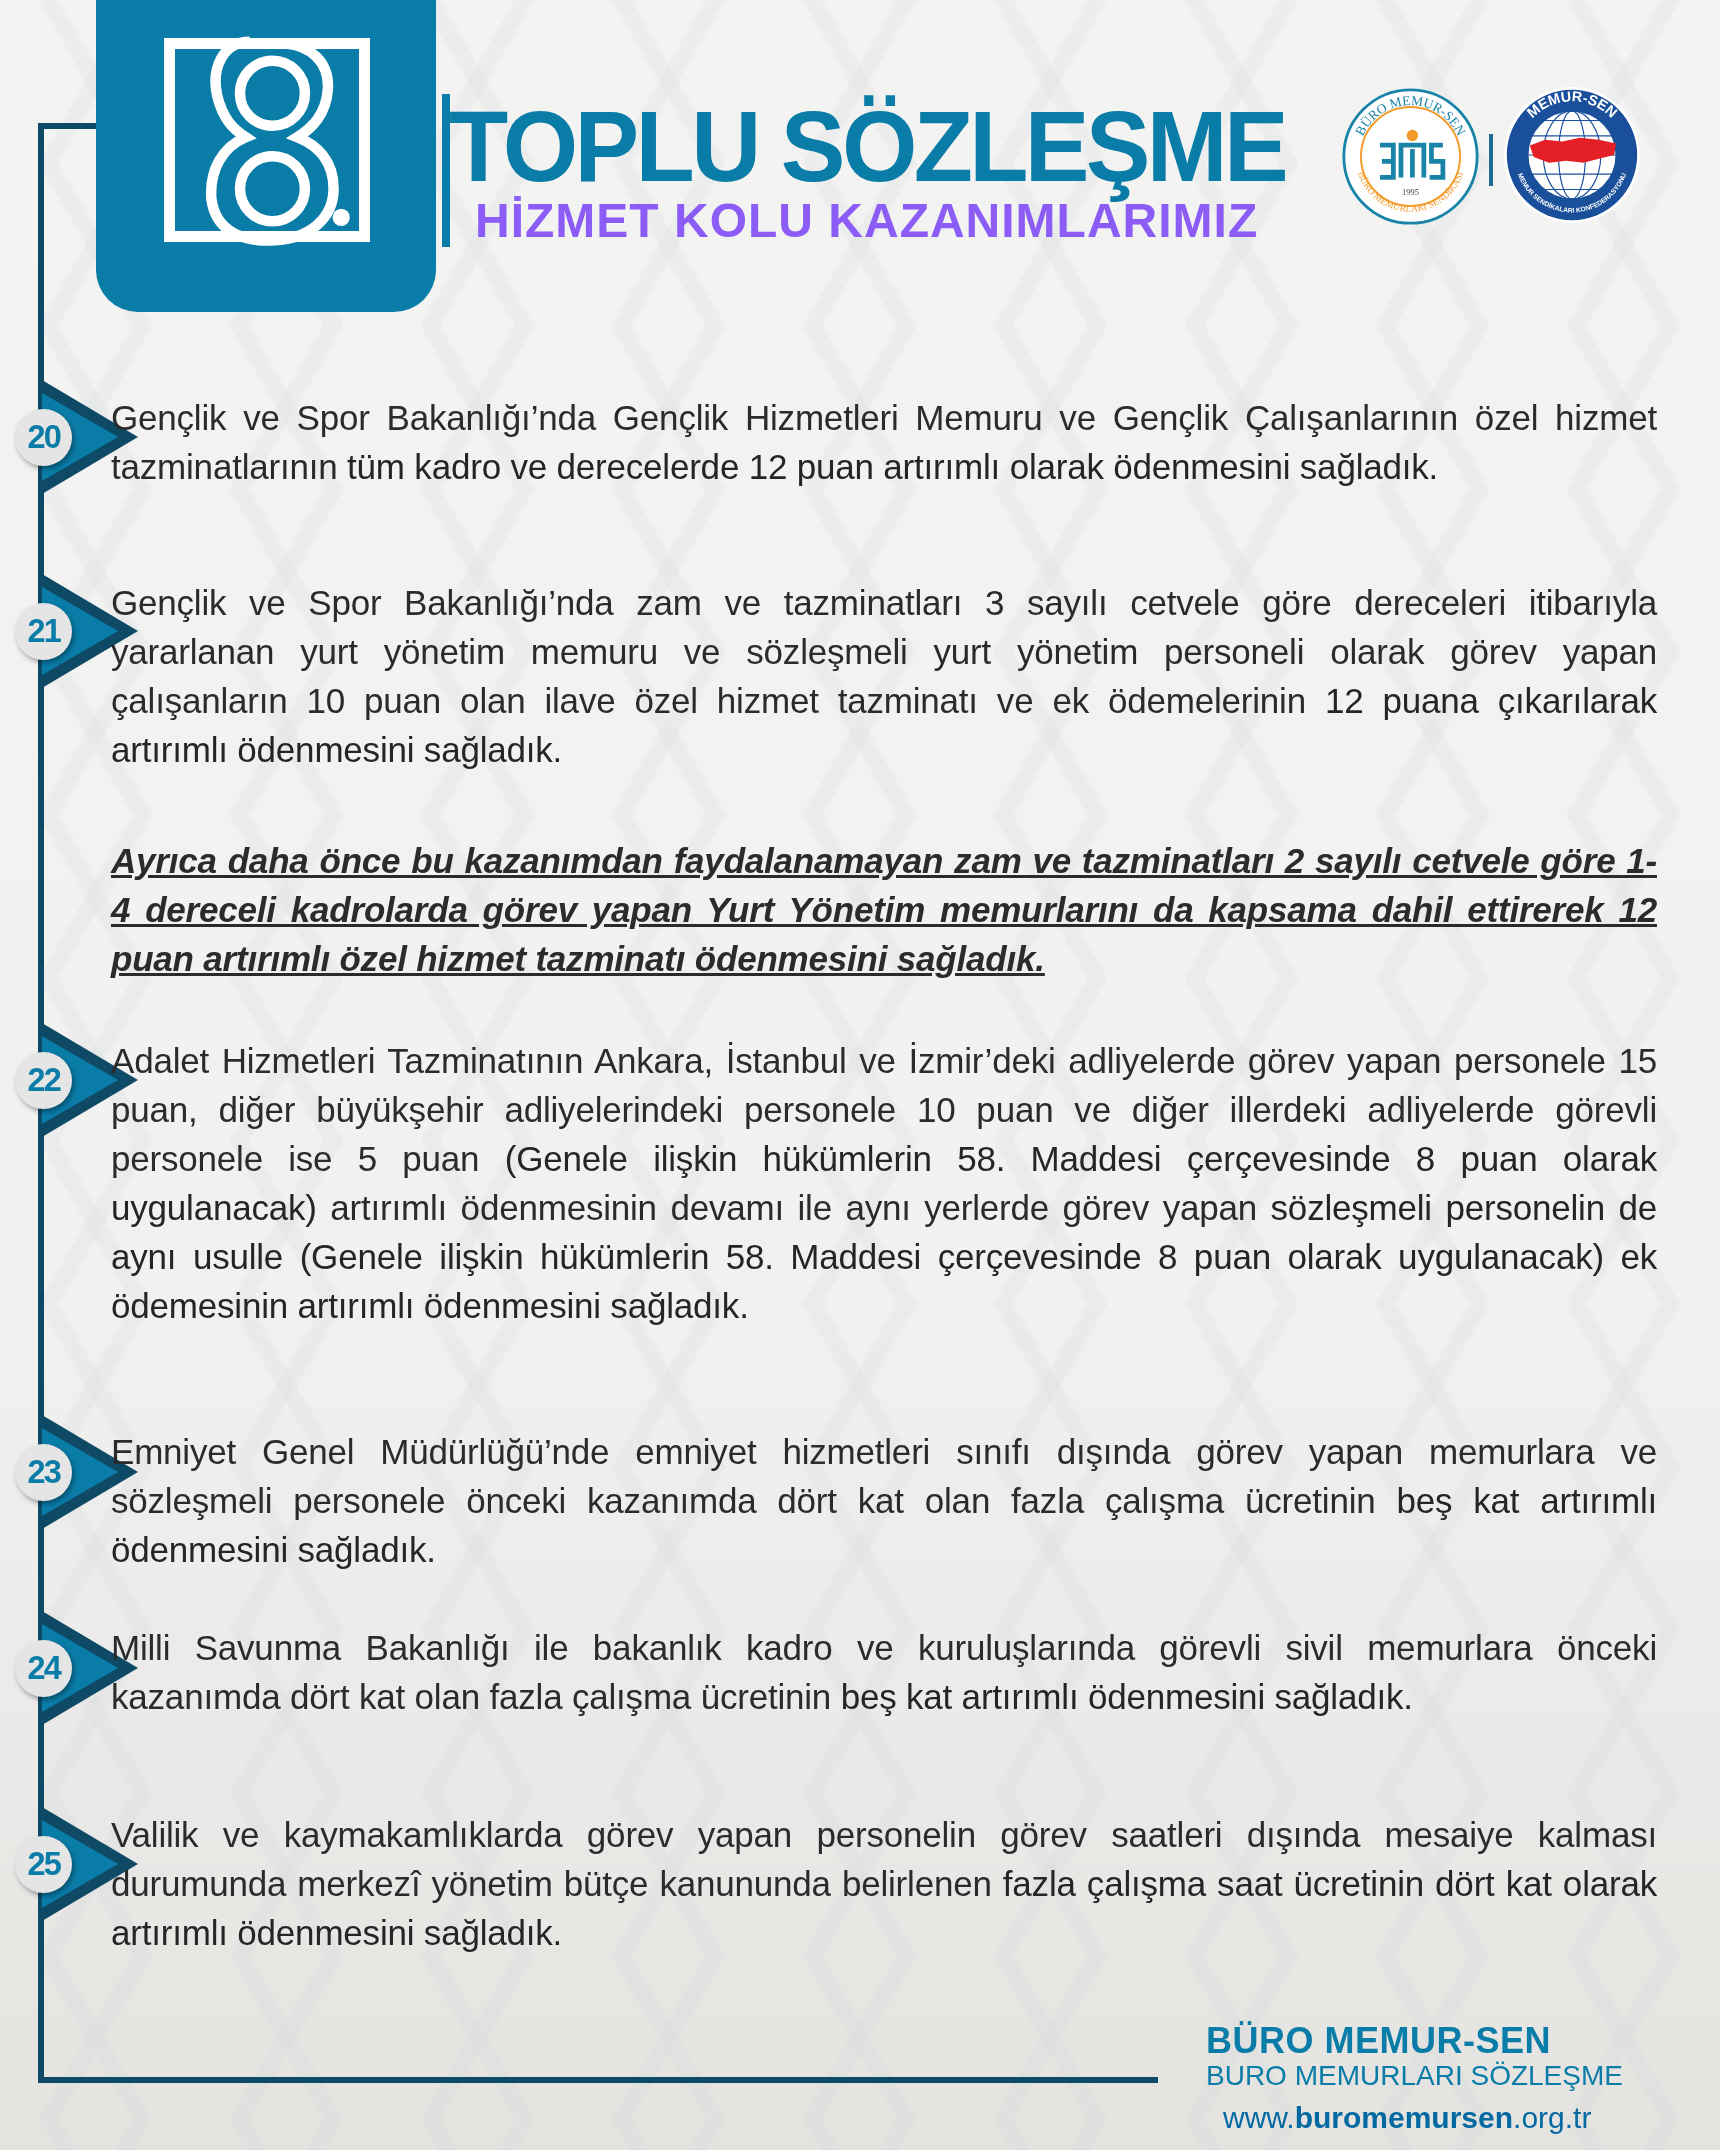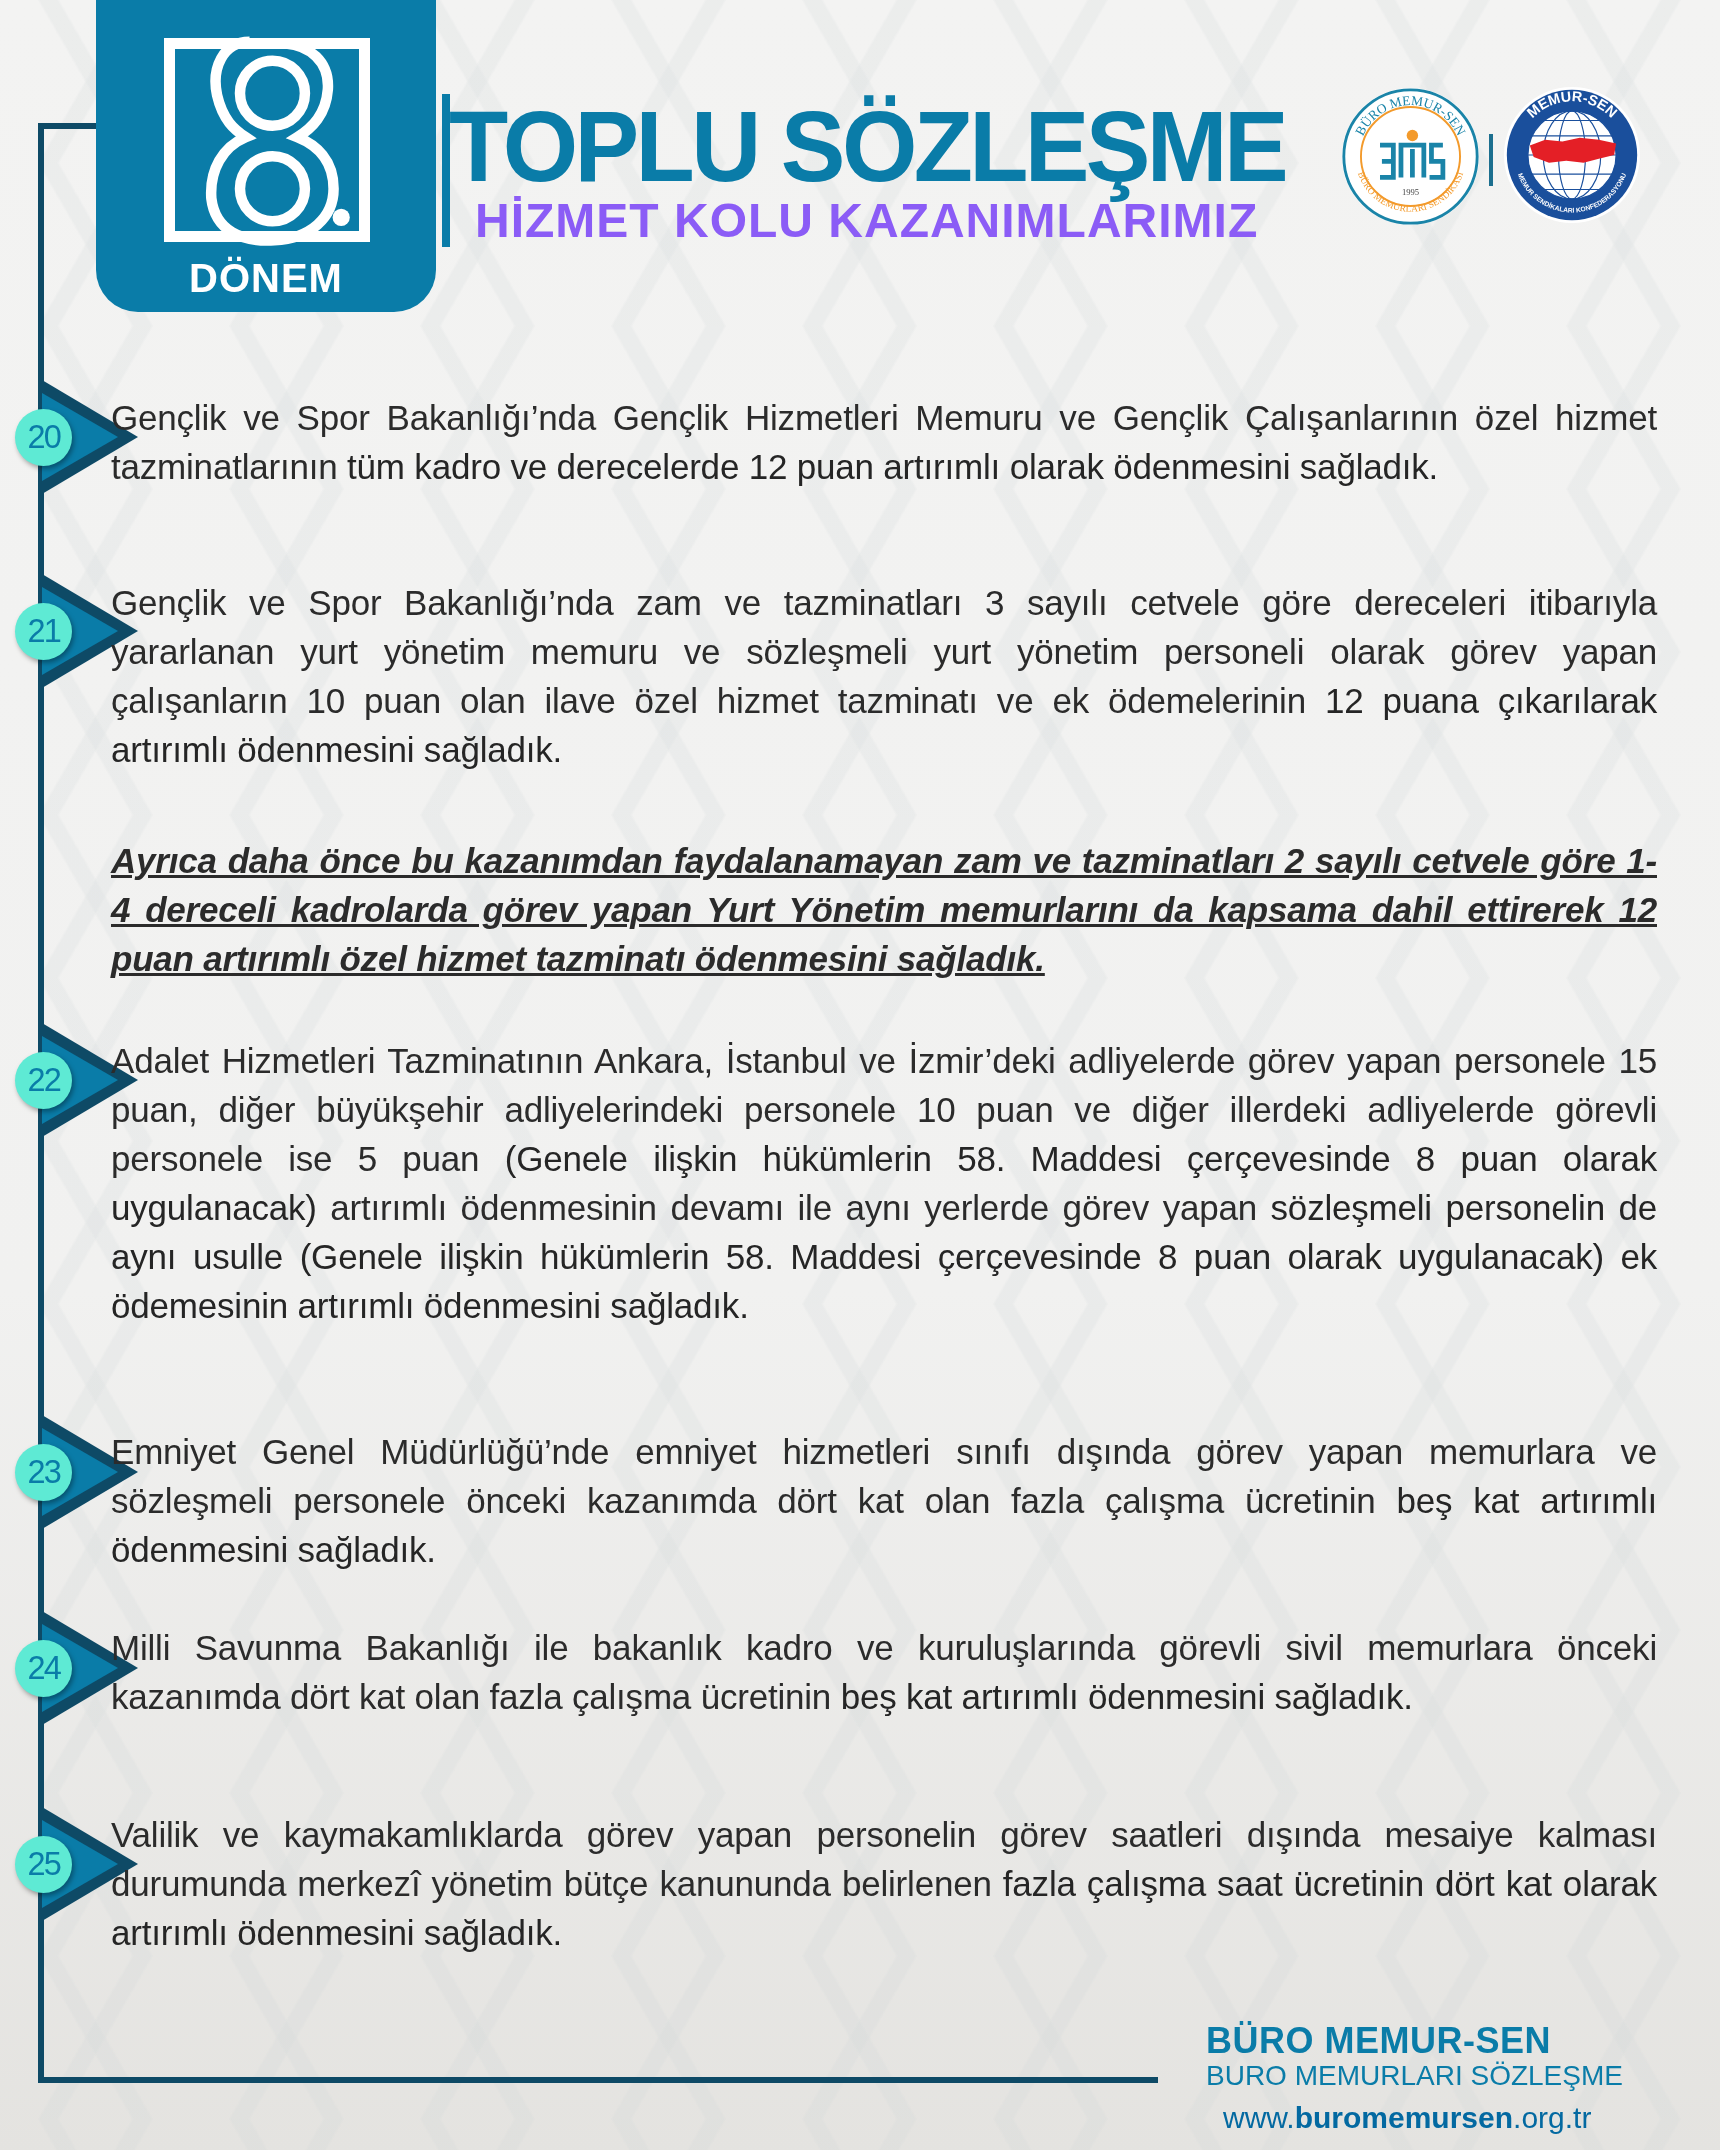--- a/index.html
+++ b/index.html
@@ -60,22 +60,22 @@
     border-top:57px solid transparent; border-bottom:57px solid transparent;
     border-left:96px solid #0e4a66;
   }
   .marker .tri2 {
     position:absolute; left:27px; top:13.4px; width:0; height:0;
     border-top:44px solid transparent; border-bottom:44px solid transparent;
     border-left:76px solid #0a7ca8;
   }
   .marker .num {
     position:absolute; left:0; top:29px; width:57px; height:57px; border-radius:50%;
-    background:#5eead4; box-shadow: 1.9px 2.9px 4.8px rgba(0,0,0,0.35);
-    color:#0a7ca8; font-weight:normal; font-size:32.5px; letter-spacing:-1.9px;
+    background:#e5e5e5; box-shadow: 1.9px 2.9px 4.8px rgba(0,0,0,0.35);
+    color:#0a7ca8; font-weight:bold; font-size:32.5px; letter-spacing:-1.9px;
     display:flex; align-items:center; justify-content:center;
   }
   .text {
     position:absolute; left:111px; width:1546px;
     font-size:35px; line-height:49px; text-align:justify; color:#2b2b2b;
     letter-spacing:-0.2px;
   }
   .text b { font-weight:normal; color:#252525; }
   .text.italic { font-style:italic; font-weight:bold;text-decoration:underline; }
 
@@ -98,21 +98,20 @@
 <div class="period-badge">
   <div class="box"></div>
   <svg width="163" height="212" viewBox="0 0 170 222">
     <g fill="none" stroke="#fff" stroke-width="11">
       <path d="M62,6 C34,6 22,34 28,62 C34,88 46,98 58,106 C34,116 20,140 22,170 C26,204 54,216 88,214 C126,212 150,190 150,160 C150,130 132,114 112,106 C128,96 142,82 144,56 C146,26 124,10 100,8"></path>
       <circle cx="86" cy="60" r="34"></circle>
       <circle cx="86" cy="160" r="34"></circle>
     </g>
     <circle cx="158" cy="190" r="9" fill="#fff"></circle>
   </svg>
-  <div class="label">DÖNEM</div>
 </div>
 
 <div class="title-bar"></div>
 <h1 class="main-title">TOPLU SÖZLEŞME</h1>
 <h2 class="sub-title">HİZMET KOLU KAZANIMLARIMIZ</h2>
 
 <svg class="logo-bms" viewBox="0 0 148 148">
   <circle cx="74" cy="74" r="72" fill="#fff"></circle>
   <circle cx="74" cy="74" r="70" fill="none" stroke="#1a84a8" stroke-width="3"></circle>
   <circle cx="74" cy="74" r="52" fill="none" stroke="#f39a2b" stroke-width="2"></circle>

